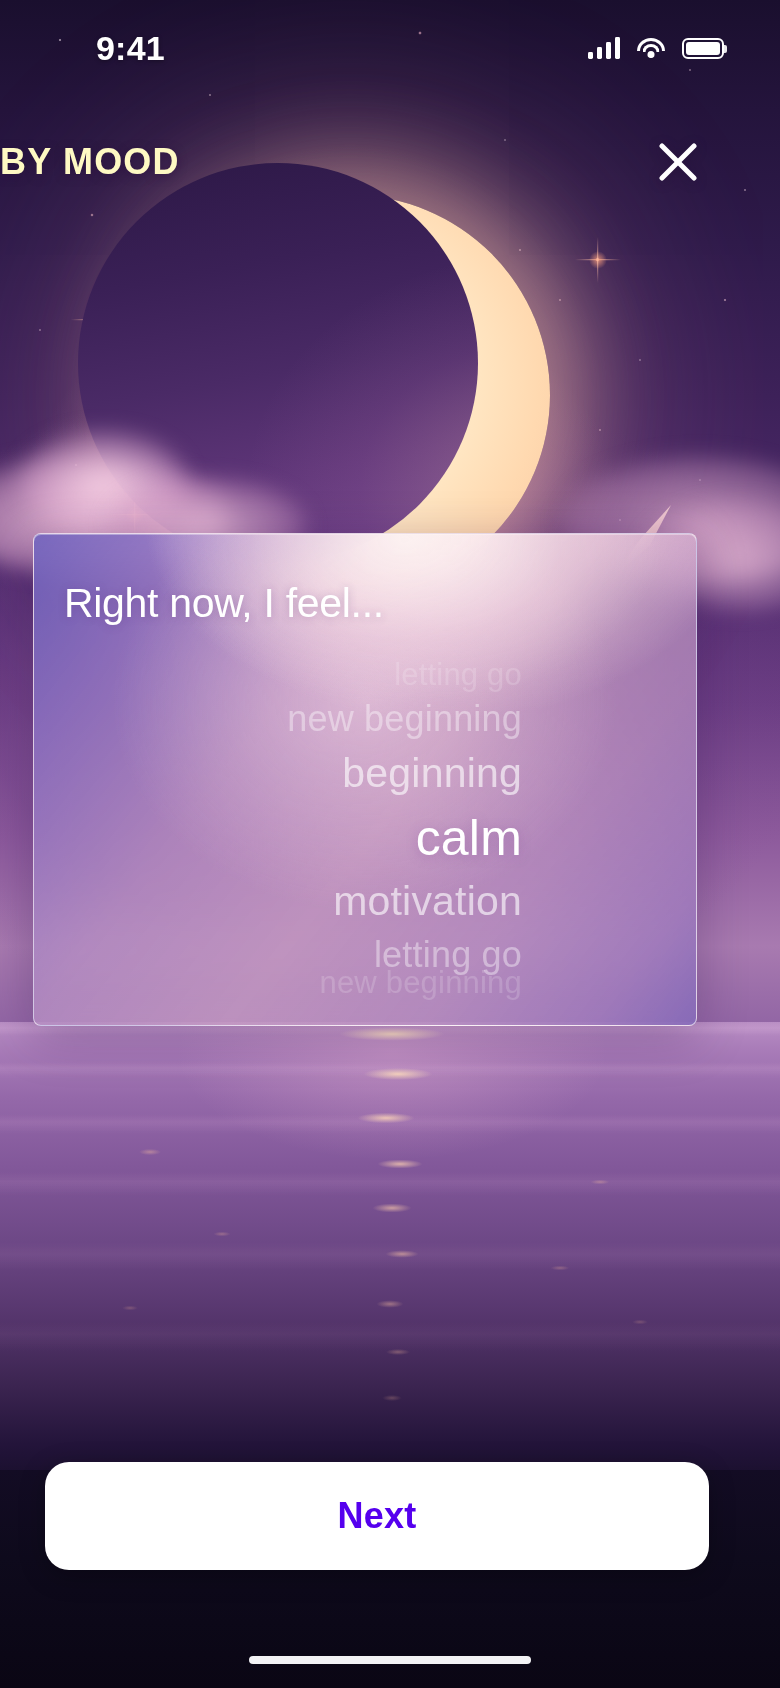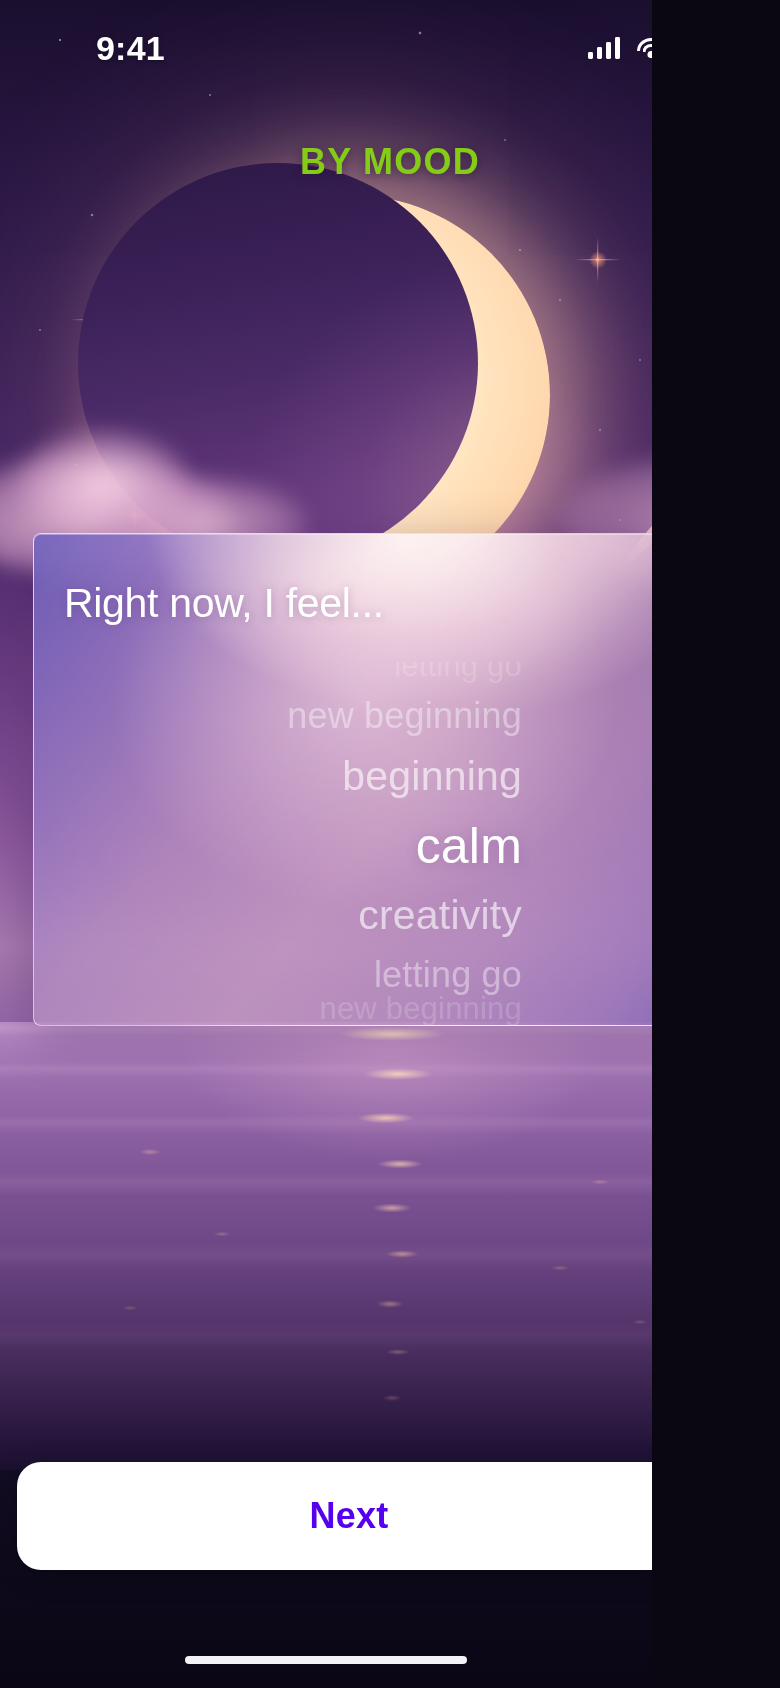--- a/index.html
+++ b/index.html
@@ -8,21 +8,21 @@
   body {
     font-family:"Liberation Sans", sans-serif;
     background:#0a0612;
     overflow:hidden;
     position:relative;
   }
 
   
   .screen {
     position:absolute; inset:0;
-    width:652px; height:1688px;
+    width:780px; height:1688px;
     overflow:hidden;
     padding-left:32px;
   }
 
   
   .bg-scene { position:absolute; inset:0; }
 
   .sky {
     position:absolute; left:0; top:0; width:780px; height:1100px;
     background:
@@ -214,21 +214,21 @@
   .batt em { display:block; width:100%; height:100%; background:#fff; border-radius:3px; }
   .batt::after { content:""; position:absolute; right:-5px; top:50%; transform:translateY(-50%);
                  width:3px; height:8px; background:#fff; border-radius:0 2px 2px 0; opacity:.9; }
 
   
   .header {
     position:absolute; left:0; top:126px; width:780px; height:72px; z-index:30;
   }
   .header-title {
     position:absolute; left:0; right:0; top:50%; transform:translateY(-50%);
-    text-align:center; color:#84cc16; font-size:36px; font-weight:700;
+    text-align:left; color:#fef9c3; font-size:36px; font-weight:700;
     letter-spacing:1.2px;
     text-shadow:0 2px 10px rgba(40,10,60,.5);
   }
   .close-btn {
     position:absolute; right:74px; top:50%; transform:translateY(-50%);
     width:56px; height:56px; display:flex; align-items:center; justify-content:center;
     cursor:pointer;
   }
   .close-btn svg { display:block; filter:drop-shadow(0 2px 6px rgba(30,8,48,.45)); }
 
@@ -257,40 +257,40 @@
     pointer-events:none;
   }
   .card-heading {
     position:absolute; left:30px; top:46px;
     color:#ffffff; font-size:41px; font-weight:400; letter-spacing:-.3px;
     text-shadow:0 1px 8px rgba(90,50,120,.30);
   }
 
   
   .picker {
-    position:absolute; left:0; right:0; top:128px; height:365px;
+    position:absolute; left:0; right:0; top:119px; height:365px;
     padding-right:174px;
     display:flex; flex-direction:column; align-items:flex-end;
-    justify-content:space-between;
+    justify-content:center;
     overflow:hidden;
   }
   .picker-item {
     white-space:nowrap; color:#ffffff; text-align:right;
     font-weight:400; letter-spacing:.2px; line-height:1;
     cursor:pointer;
   }
   .picker-item.lvl3 { font-size:31px; opacity:.17; margin-top:-12px; height:34px; }
   .picker-item.lvl2 { font-size:36px; opacity:.40; margin-top:8px;  height:42px; }
   .picker-item.lvl1 { font-size:41px; opacity:.62; margin-top:10px; height:48px; }
   .picker-item.sel  { font-size:50px; opacity:1;   margin-top:12px; height:58px;
                       text-shadow:0 2px 12px rgba(120,70,150,.35); }
 
   
   .next-btn {
-    position:absolute; left:17px; top:1462px; width:664px; height:108px;
+    position:absolute; left:45px; top:1462px; width:664px; height:108px;
     background:#ffffff; border-radius:24px; border:none;
     display:flex; align-items:center; justify-content:center;
     cursor:pointer; z-index:30;
     box-shadow:0 6px 26px rgba(0,0,0,.26);
   }
   .next-label {
     color:#5500ee; font-size:36px; font-weight:700; letter-spacing:.2px;
   }
 
   
@@ -376,21 +376,21 @@
 
   <div class="mood-card">
     <div class="card-sheen"></div>
     <div class="card-heading">Right now, I feel...</div>
 
     <div class="picker">
       <div class="picker-item lvl3">letting go</div>
       <div class="picker-item lvl2">new beginning</div>
       <div class="picker-item lvl1">beginning</div>
       <div class="picker-item sel">calm</div>
-      <div class="picker-item lvl1">creativity</div>
+      <div class="picker-item lvl1">motivation</div>
       <div class="picker-item lvl2">letting go</div>
       <div class="picker-item lvl3">new beginning</div>
     </div>
   </div>
 
   <div class="next-btn">
     <span class="next-label">Next</span>
   </div>
 
   <div class="home-indicator"></div>

